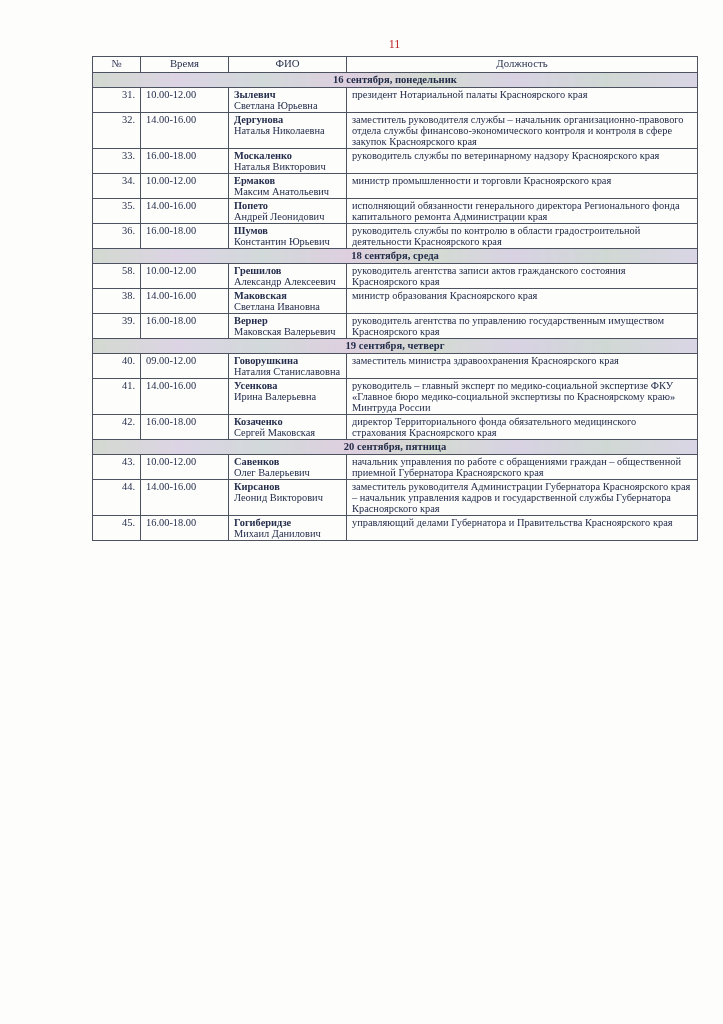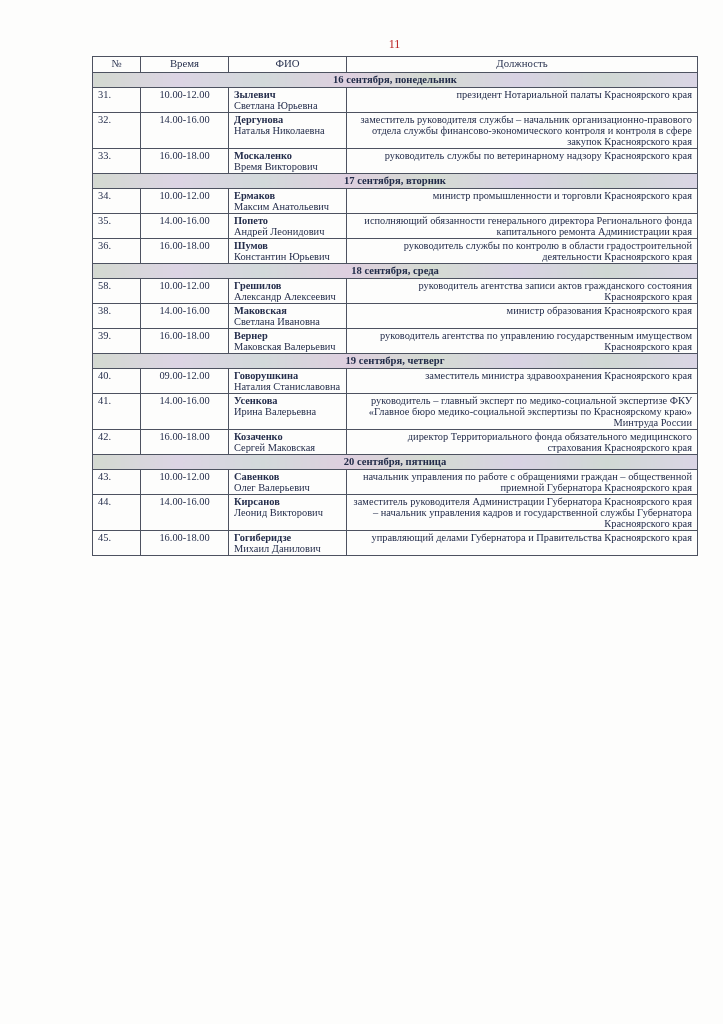--- a/index.html
+++ b/index.html
@@ -62,33 +62,32 @@
       #d4dbd2 56%, #d8d2e3 70%, #d0d8d4 85%, #dad5e5 100%);
     font-weight: bold;
     text-align: center;
     font-size: 10.6px;
     line-height: 12px;
     height: 12px;
     padding: 1px 7px;
     color: #222c49;
   }
   td.num {
+    text-align: right;
+    padding-right: 10px;
+  }
+  td.time {
     text-align: left;
-    padding-right: 10px;
-  }
-  td.time {
-    text-align: center;
   }
   td.fio .surname {
     font-weight: bold;
   }
   td.pos {
     vertical-align: middle;
     padding: 1px 20px 1px 6px;
-    text-align: right;
   }
 </style>
 </head>
 <body>
 
 <div class="page">
   <div class="page-number">11</div>
 
   <table class="schedule">
     <colgroup>
@@ -125,26 +124,23 @@
             <div class="surname">Дергунова</div>
             <div>Наталья Николаевна</div>
           </td>
           <td class="pos">заместитель руководителя службы – начальник организационно-правового отдела службы финансово-экономического контроля и контроля в сфере закупок Красноярского края</td>
         </tr>
         <tr>
           <td class="num">33.</td>
           <td class="time">16.00-18.00</td>
           <td class="fio">
             <div class="surname">Москаленко</div>
-            <div>Время Викторович</div>
+            <div>Наталья Викторович</div>
           </td>
           <td class="pos">руководитель службы по ветеринарному надзору Красноярского края</td>
-        </tr>
-        <tr class="section-row">
-          <td colspan="4">17 сентября, вторник</td>
         </tr>
         <tr>
           <td class="num">34.</td>
           <td class="time">10.00-12.00</td>
           <td class="fio">
             <div class="surname">Ермаков</div>
             <div>Максим Анатольевич</div>
           </td>
           <td class="pos">министр промышленности и торговли Красноярского края</td>
         </tr>

